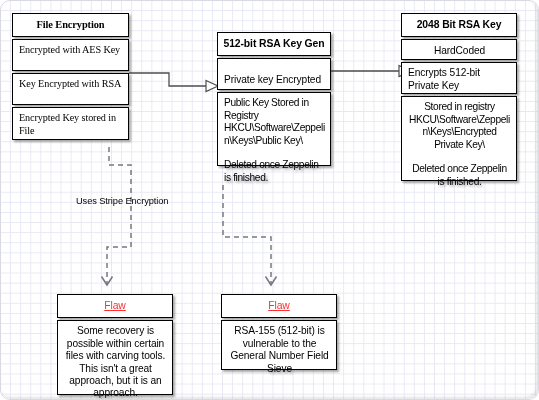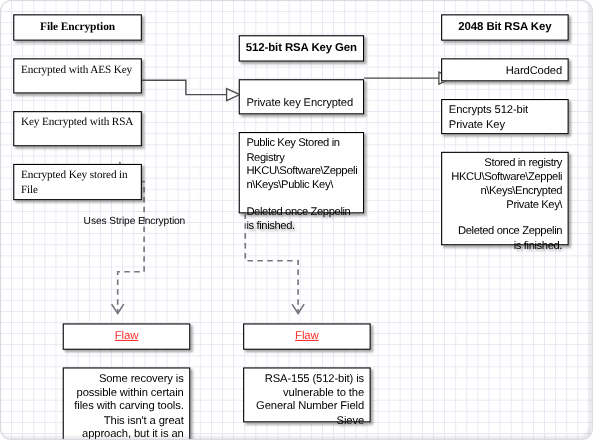--- a/index.html
+++ b/index.html
@@ -40,28 +40,28 @@
     box-sizing:border-box;
     border:1.6px solid #000;
     background:#ffffff;
     font-size:10.2px;
     line-height:12.4px;
     color:#000;
     padding:4px 5px 4px 6px;
     letter-spacing:-0.1px;
     word-wrap:break-word;
   }
-  .cell + .cell{margin-top:16px;}
+  .cell + .cell{margin-top:2px;}
   .cell.hdr{
     font-weight:bold;
     text-align:center;
     font-size:10.4px;
     padding:5px 4px 5px 4px;
   }
-  .cell.ctr{text-align:right;}
+  .cell.ctr{text-align:center;}
   .cell.tight{letter-spacing:-0.35px;}
 
   .flaw-title{
     color:#ff2f2f;
     text-decoration:underline;
     text-align:center;
     font-size:10.4px;
     padding:5px 4px;
   }
 

